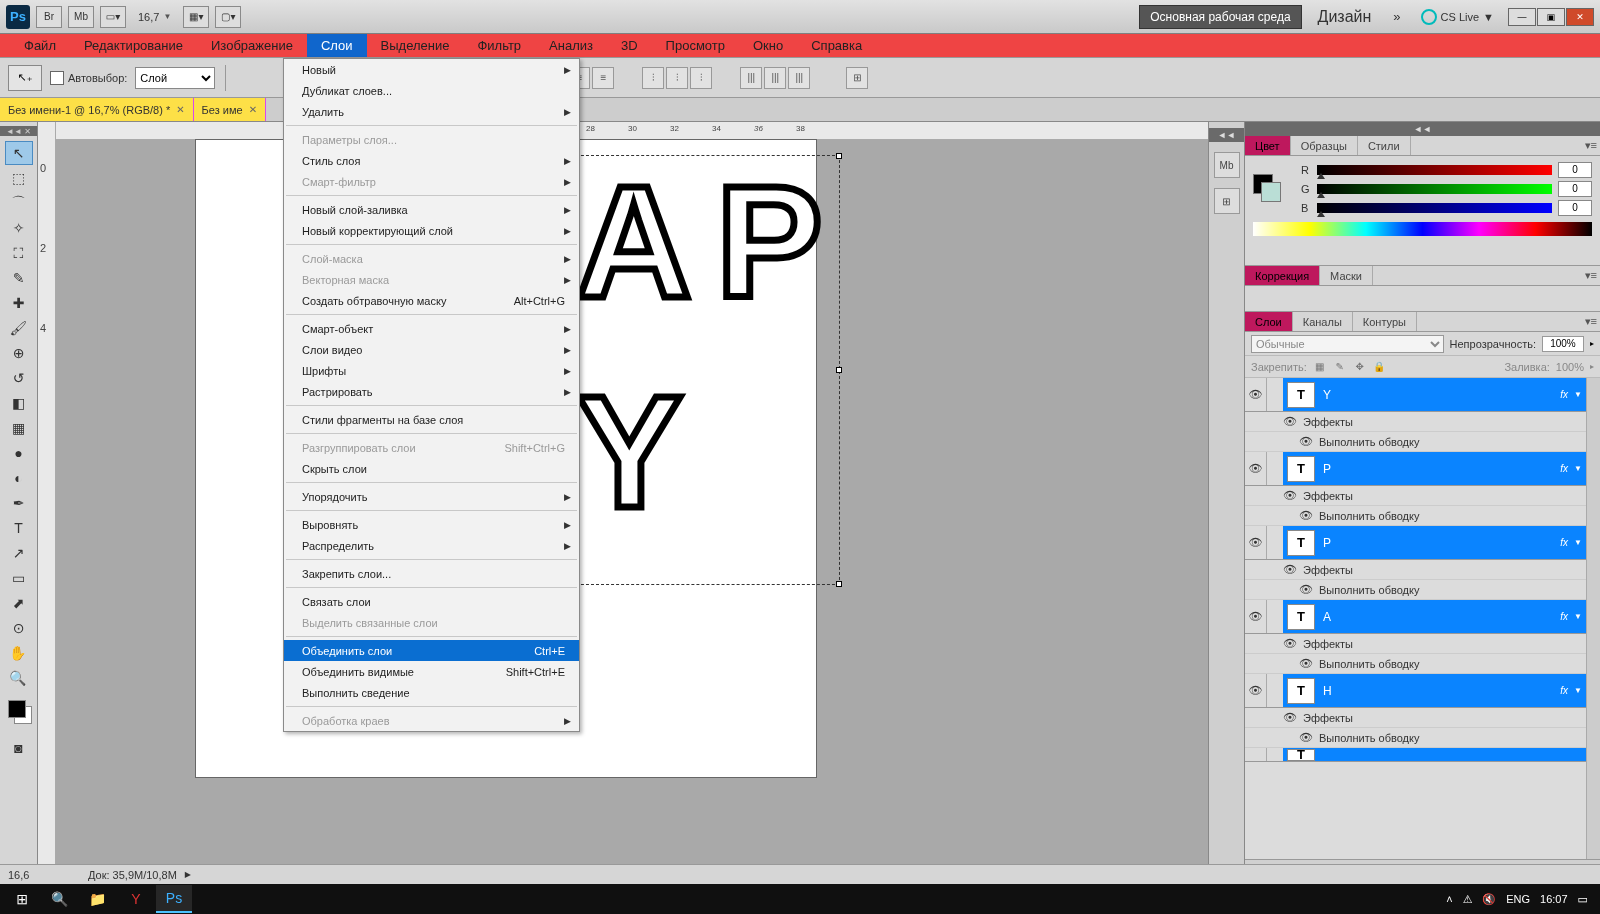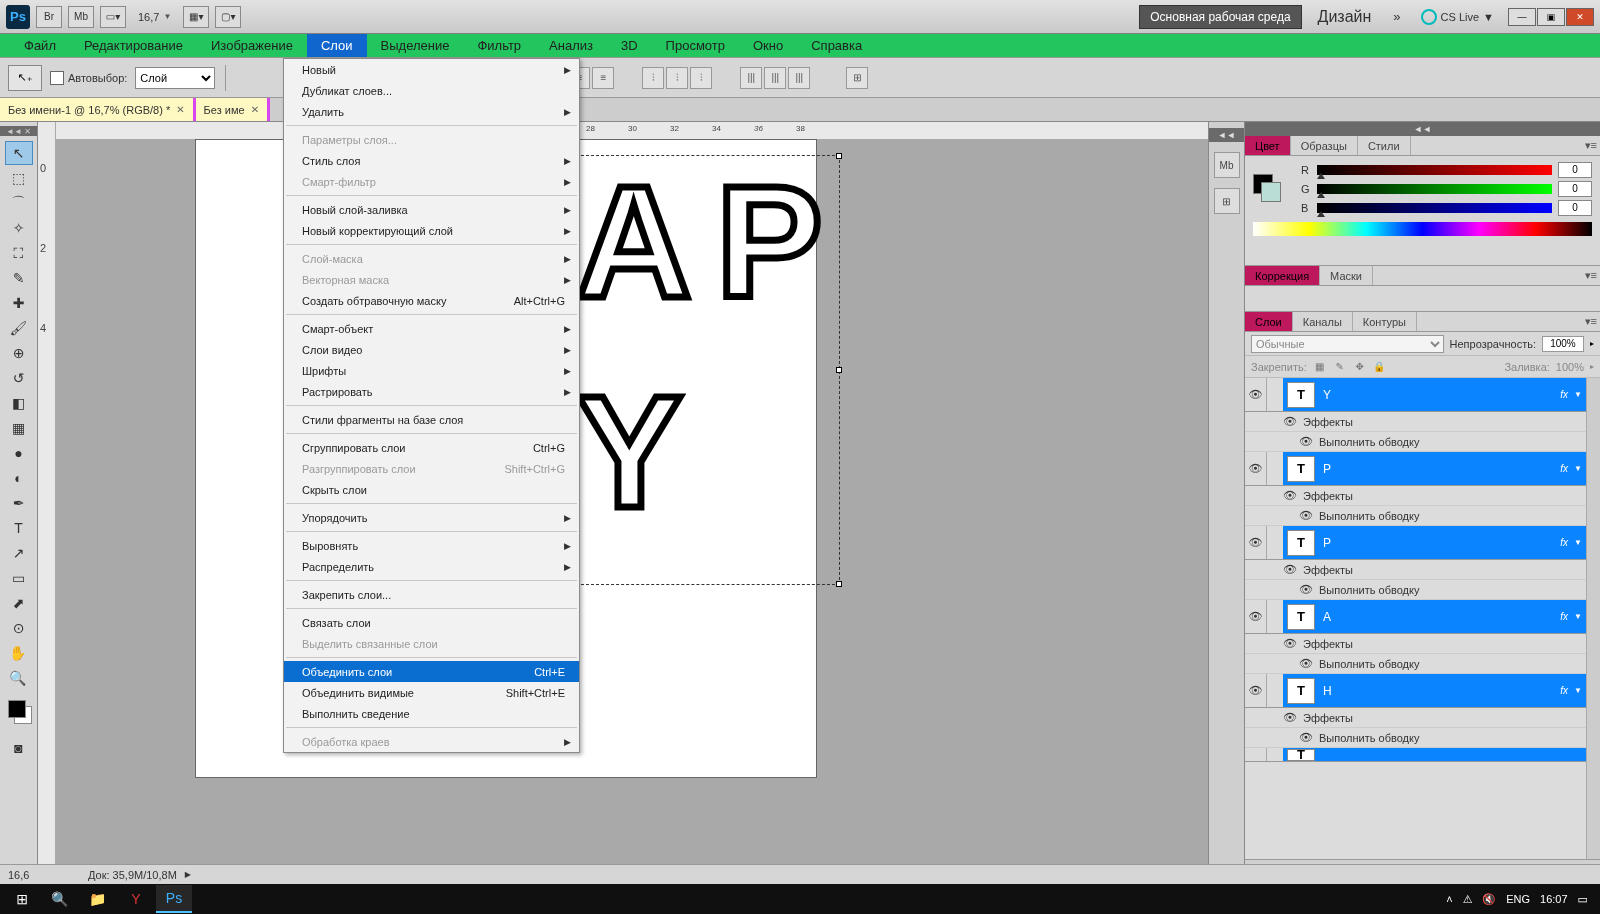--- a/index.html
+++ b/index.html
@@ -12,34 +12,34 @@
 .tb-drop .caret{font-size:8px;color:#555}
 .appbar-flex{flex:1}
 .workspace-btn{background:#555;color:#fff;padding:4px 10px;border:1px solid #333;font-size:12px}
 .workspace-link{color:#333;padding:4px 10px;font-size:16px}
 .cslive{display:flex;align-items:center;gap:4px;color:#333;font-size:12px;padding:0 8px}
 .cslive::before{content:"";width:12px;height:12px;border:2px solid #0bb;border-radius:50%}
 .winbtns{display:flex;gap:1px}
 .wbtn{width:28px;height:18px;border:1px solid #666;background:#ddd;display:flex;align-items:center;justify-content:center;font-size:9px}
 .wbtn.close{background:#d04a2a;color:#fff}
 
-.menubar{height:24px;background:#22c55e;border-bottom:1px solid #999;display:flex;align-items:stretch;padding-left:10px}
+.menubar{height:24px;background:#ef4444;border-bottom:1px solid #999;display:flex;align-items:stretch;padding-left:10px}
 .menubar .mitem{padding:0 14px;display:flex;align-items:center;color:#222;font-size:13px;cursor:default}
 .menubar .mitem.active{background:#1066cc;color:#fff}
 
 .optbar{height:40px;background:#d6d6d6;border-bottom:1px solid #999;display:flex;align-items:center;padding:0 8px;gap:8px;position:relative;z-index:1}
 .optbar .toolind{width:34px;height:26px;border:1px solid #888;background:#e4e4e4;display:flex;align-items:center;justify-content:center}
 .chk{width:14px;height:14px;border:1px solid #666;background:#fff;display:inline-block}
 .optbar select{height:22px;width:80px;border:1px solid #888;background:#fff;font-size:11px}
 .optbar .sep{width:1px;height:26px;background:#999;margin:0 2px}
 .align-icons{display:flex;gap:2px}
 .ai{width:22px;height:22px;border:1px solid #999;background:#e2e2e2;display:flex;align-items:center;justify-content:center;font-size:10px;color:#555}
 
 .doctabs{height:24px;background:#cdcdcd;border-bottom:1px solid #888;display:flex;align-items:stretch;position:relative;z-index:1}
-.doctab{padding:0 8px;display:flex;align-items:center;gap:6px;border-right:3px solid #d946ef;background:#fef9c3;font-size:11px;color:#333}
+.doctab{padding:0 8px;display:flex;align-items:center;gap:6px;border-right:1px solid #d946ef;background:#fde047;font-size:11px;color:#333}
 .doctab .x{font-size:10px;color:#666}
 
 .work{position:absolute;top:122px;left:0;right:0;bottom:30px;display:flex}
 .toolbox{width:38px;background:#d6d6d6;border-right:1px solid #888;display:flex;flex-direction:column;align-items:center;padding-top:4px;gap:1px}
 .tool{width:28px;height:24px;display:flex;align-items:center;justify-content:center;color:#333;font-size:14px;border:1px solid transparent}
 .tool.sel{background:#9ec9e9;border:1px solid #4a8bc2}
 .tool.color-sw{height:28px;position:relative;margin-top:6px}
 .swatch-fg{width:18px;height:18px;background:#000;border:1px solid #888;position:absolute;top:2px;left:2px}
 .swatch-bg{width:18px;height:18px;background:#fff;border:1px solid #888;position:absolute;top:8px;left:8px}
 .vruler{width:18px;background:#e9e9e9;border-right:1px solid #aaa;position:relative;font-size:8px;color:#444;overflow:hidden}
@@ -506,24 +506,20 @@
     </div>
     <div class="dditem">
       <span>Растрировать</span>
       <span class="arr">▶</span>
     </div>
     <div class="ddsep"></div>
     <div class="dditem">
       <span>Стили фрагменты на базе слоя</span>
     </div>
     <div class="ddsep"></div>
-    <div class="dditem">
-      <span>Сгруппировать слои</span>
-      <span class="sc">Ctrl+G</span>
-    </div>
     <div class="dditem dis">
       <span>Разгруппировать слои</span>
       <span class="sc">Shift+Ctrl+G</span>
     </div>
     <div class="dditem">
       <span>Скрыть слои</span>
     </div>
     <div class="ddsep"></div>
     <div class="dditem">
       <span>Упорядочить</span>

